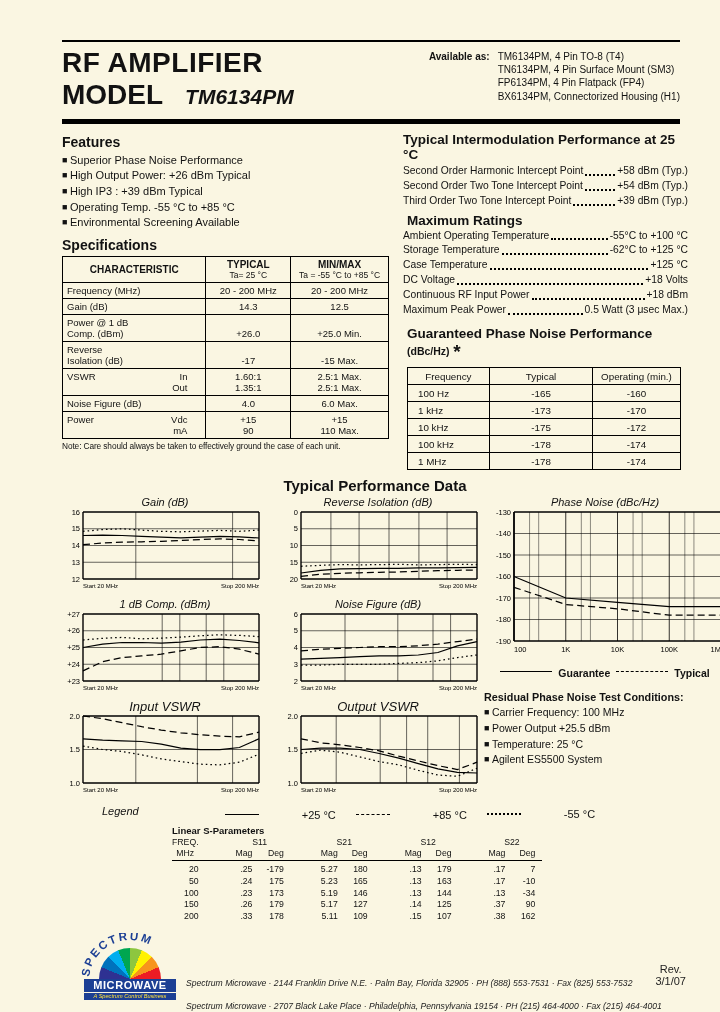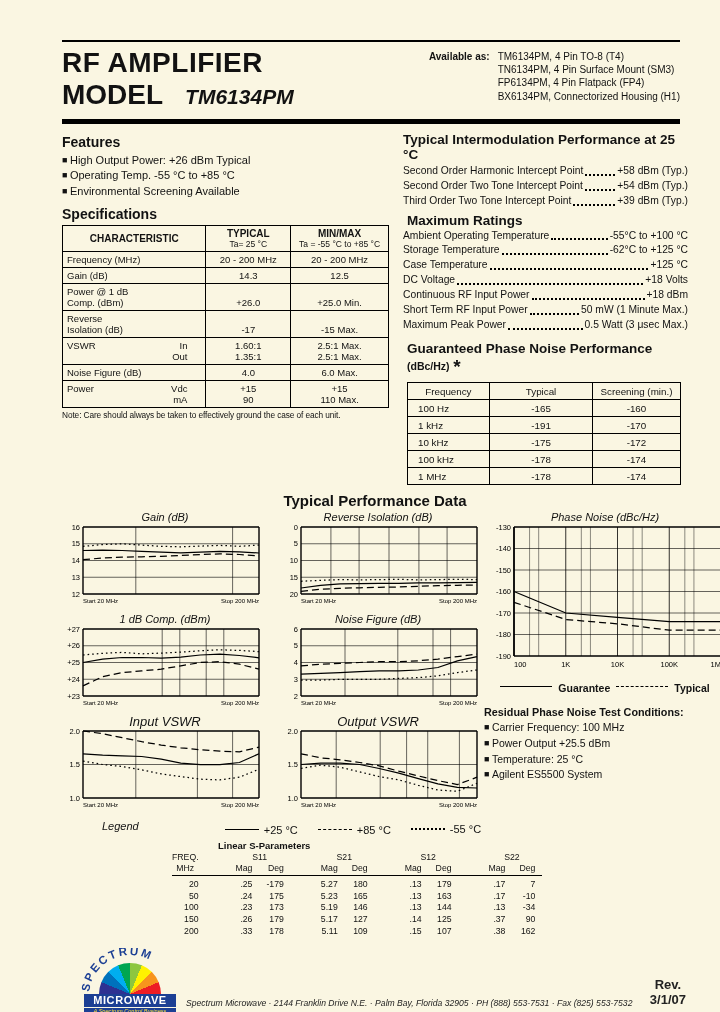--- a/index.html
+++ b/index.html
@@ -65,28 +65,28 @@
   .cright { width:248px; margin-left:4px; }
   .pn-chart-legend { display:flex; align-items:center; justify-content:center; gap:6px; font-size:10.5px; font-weight:bold; margin-top:2px; }
   .lseg { display:inline-block; width:52px; border-top:1.8px solid #000; margin-bottom:3px; }
   .lseg.d { border-top-style:dashed; }
   .residual { margin-top:12px; }
   .residual .rt { font-size:10.8px; font-weight:bold; }
 
   
   .legend-row { display:flex; align-items:baseline; margin:6px 0 4px 46px; font-size:11px;text-align:center; }
   .legend-row .lg { font-style:italic; margin-right:76px; }
-  .legend-row .item { display:flex; align-items:center; margin-right:10px; }
+  .legend-row .item { display:flex; align-items:center; margin-right:10px;gap:38px; }
   .ls { display:inline-block; width:34px; border-top:1.7px solid #000; margin:0 5px 0 10px; }
   .ls.dash { border-top-style:dashed; }
   .ls.dot { border-top-style:dotted; border-top-width:2px; }
 
   
   .sp-wrap { margin-left:116px; }
-  .sp-title { font-size:9.5px; font-weight:bold; margin-bottom:1px;margin-left:46px; }
+  .sp-title { font-size:9.5px; font-weight:bold; margin-bottom:1px; }
   table.sp { border-collapse:collapse; font-size:8.7px; }
   table.sp th, table.sp td { padding:0 7px; text-align:right; font-weight:normal; line-height:1.35; }
   table.sp thead tr.g th { text-align:center; }
   table.sp thead tr.s th { border-bottom:1.6px solid #000; }
   table.sp th.fq { text-align:center; padding-left:0; }
   table.sp td.fq { text-align:right; padding-left:0; }
   table.sp .gap { padding-left:30px;margin-top:44px; }
   table.sp tbody tr:first-child td { padding-top:3px; }
 
   
@@ -98,21 +98,21 @@
       #2e3192 0 22.5deg, #0072bc 22.5deg 45deg, #00aeef 45deg 67.5deg, #00a651 67.5deg 90deg,
       #8dc63f 90deg 112.5deg, #fff200 112.5deg 135deg, #f7941d 135deg 157.5deg, #ed1c24 157.5deg 180deg); }
   .arcsvg { position:absolute; left:0; top:0; }
   .logo-bar { position:absolute; left:4px; top:46px; width:92px; background:#1c3f94; color:#fff;
     font-weight:bold; font-size:11px; letter-spacing:.6px; line-height:13px; }
   .logo-tag { position:absolute; left:4px; top:60px; width:92px; background:#1c3f94; color:#ffe13a;
     font-style:italic; font-size:5.6px; line-height:7px; }
   .addr-col { flex:1; font-size:8.6px; font-style:italic; color:#222; padding-top:30px; }
   .addr-line1 { display:flex; align-items:flex-end; }
   .addr-line1 .a { white-space:nowrap; }
-  .rev { margin-left:auto; font-style:normal; font-size:13px; text-align:center; line-height:1.15; padding-left:6px;font-weight:bold; }
+  .rev { margin-left:auto; font-style:normal; font-size:11px; text-align:center; line-height:1.15; padding-left:6px; }
   .addr-line2 { margin-top:13px; white-space:nowrap; }
 </style>
 </head>
 <body>
 
 <div class="page">
 
   <div class="toprule"></div>
 
   <div class="hdr">
@@ -134,21 +134,23 @@
     </div>
   </div>
 
   <div class="thickrule"></div>
 
   <div class="twocol">
 
     <div class="col-l">
       <h3 class="sec">Features</h3>
       <ul class="feat-list">
+        <li>Superior Phase Noise Performance</li>
         <li>High Output Power: +26 dBm Typical</li>
+        <li>High IP3 : +39 dBm Typical</li>
         <li>Operating Temp. -55 °C to +85 °C</li>
         <li>Environmental Screening Available</li>
       </ul>
 
       <h3 class="sec">Specifications</h3>
       <table class="spec">
         <tbody>
             <tr>
           <th style="width:44%">CHARACTERISTIC</th>
           <th style="width:26%">
@@ -272,50 +274,45 @@
         <span>DC Voltage</span>
           <span class="dots"></span>
           <span class="val">+18 Volts</span>
       </div>
       <div class="lrow">
         <span>Continuous RF Input Power</span>
           <span class="dots"></span>
           <span class="val">+18 dBm</span>
       </div>
       <div class="lrow">
-        <span>Short Term RF Input Power</span>
-          <span class="dots"></span>
-          <span class="val">50 mW (1 Minute Max.)</span>
-      </div>
-      <div class="lrow">
         <span>Maximum Peak Power</span>
           <span class="dots"></span>
           <span class="val">0.5 Watt (3 μsec Max.)</span>
       </div>
 
       <div class="pn-title">
         <span>Guaranteed Phase Noise Performance</span>
         <span class="units">(dBc/Hz)</span>
         <span class="ast">*</span>
       </div>
       <table class="pn">
         <tbody>
             <tr>
           <th style="width:30%">Frequency</th>
           <th style="width:38%">Typical</th>
-          <th>Screening (min.)</th>
+          <th>Operating (min.)</th>
         </tr>
         <tr>
           <td class="f">100 Hz</td>
           <td>-165</td>
           <td>-160</td>
         </tr>
         <tr>
           <td class="f">1 kHz</td>
-          <td>-191</td>
+          <td>-173</td>
           <td>-170</td>
         </tr>
         <tr>
           <td class="f">10 kHz</td>
           <td>-175</td>
           <td>-172</td>
         </tr>
         <tr>
           <td class="f">100 kHz</td>
           <td>-178</td>

